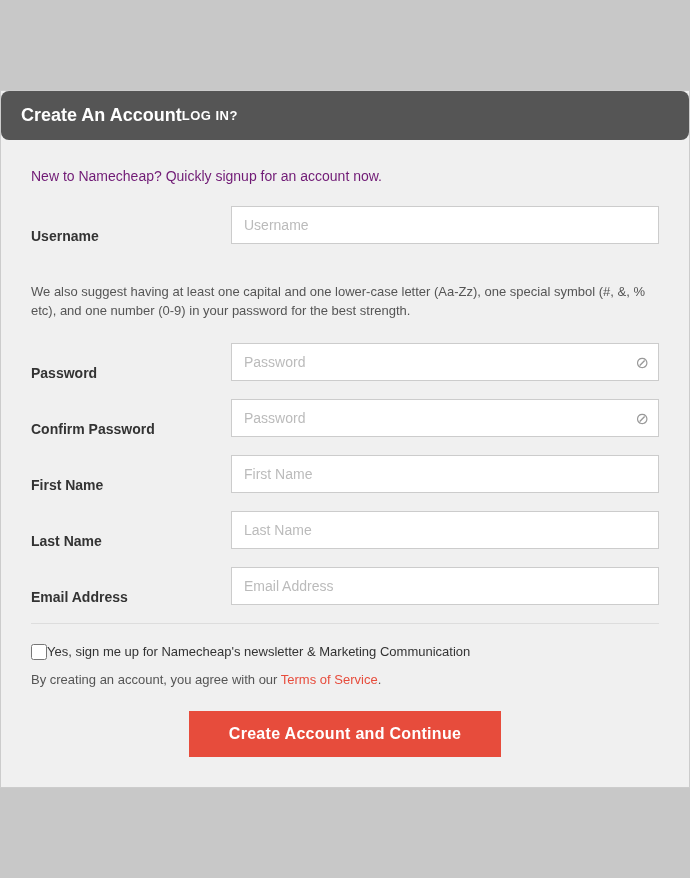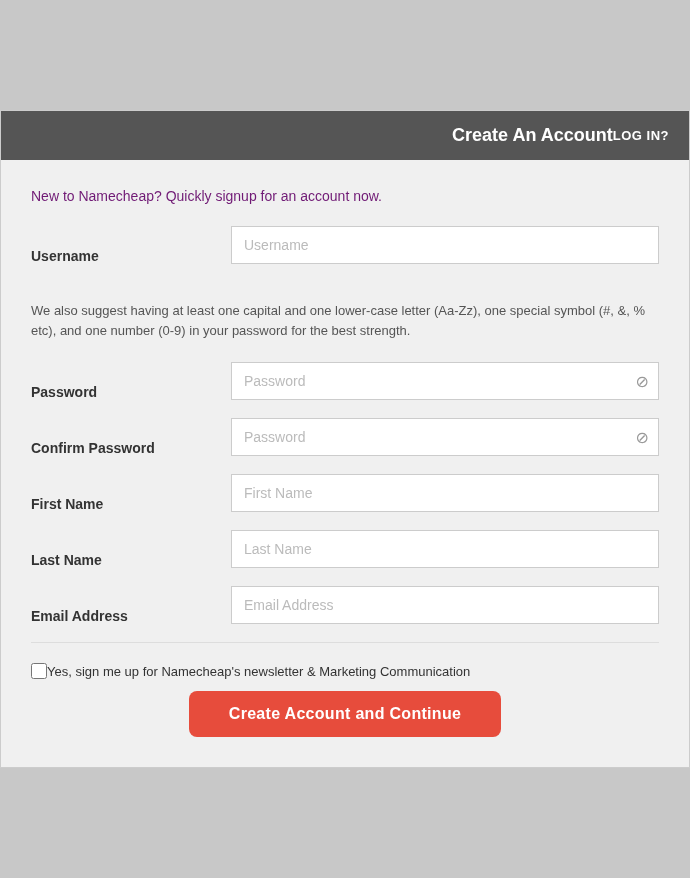--- a/index.html
+++ b/index.html
@@ -20,22 +20,23 @@
     .card {
       width: 690px;
       background: #f0f0f0;
       border: 1px solid #ccc;
     }
 
     .card-header {
       background: #555555;
       padding: 14px 20px;
       display: flex;
-      justify-content: flex-end;
+      justify-content: flex-start;
       align-items: center;
+      border-radius: 8px;
     }
 
     .card-header-title {
       color: #ffffff;
       font-size: 18px;
       font-weight: bold;
     }
 
     .card-header-login {
       color: #ffffff;
@@ -140,21 +141,21 @@
     .submit-btn {
       display: block;
       margin: 0 auto;
       background: #e74c3c;
       color: #fff;
       border: none;
       padding: 14px 40px;
       font-size: 16px;
       font-weight: bold;
       cursor: pointer;
-      border-radius: 8px;
+      border-radius: 0;
       letter-spacing: 0.3px;
     }
 
     .divider {
       border: none;
       border-top: 1px solid #ddd;
       margin: 0 0 20px 0;
     }
   </style>
 </head>
@@ -219,17 +220,20 @@
       </div>
     </div>
 
     <hr class="divider">
 
     <div class="checkbox-row">
       <input class="checkbox-input" type="checkbox" id="newsletter-checkbox" style="">
       <label class="checkbox-label" for="newsletter-checkbox">Yes, sign me up for Namecheap's newsletter &amp; Marketing Communication</label>
     </div>
 
+    <p class="tos-text">
+      <span>By creating an account, you agree with our </span><a class="tos-link" href="#">Terms of Service</a><span>.</span>
+    </p>
 
     <button class="submit-btn">Create Account and Continue</button>
 
   </div>
 </div>
 
 </body></html>

